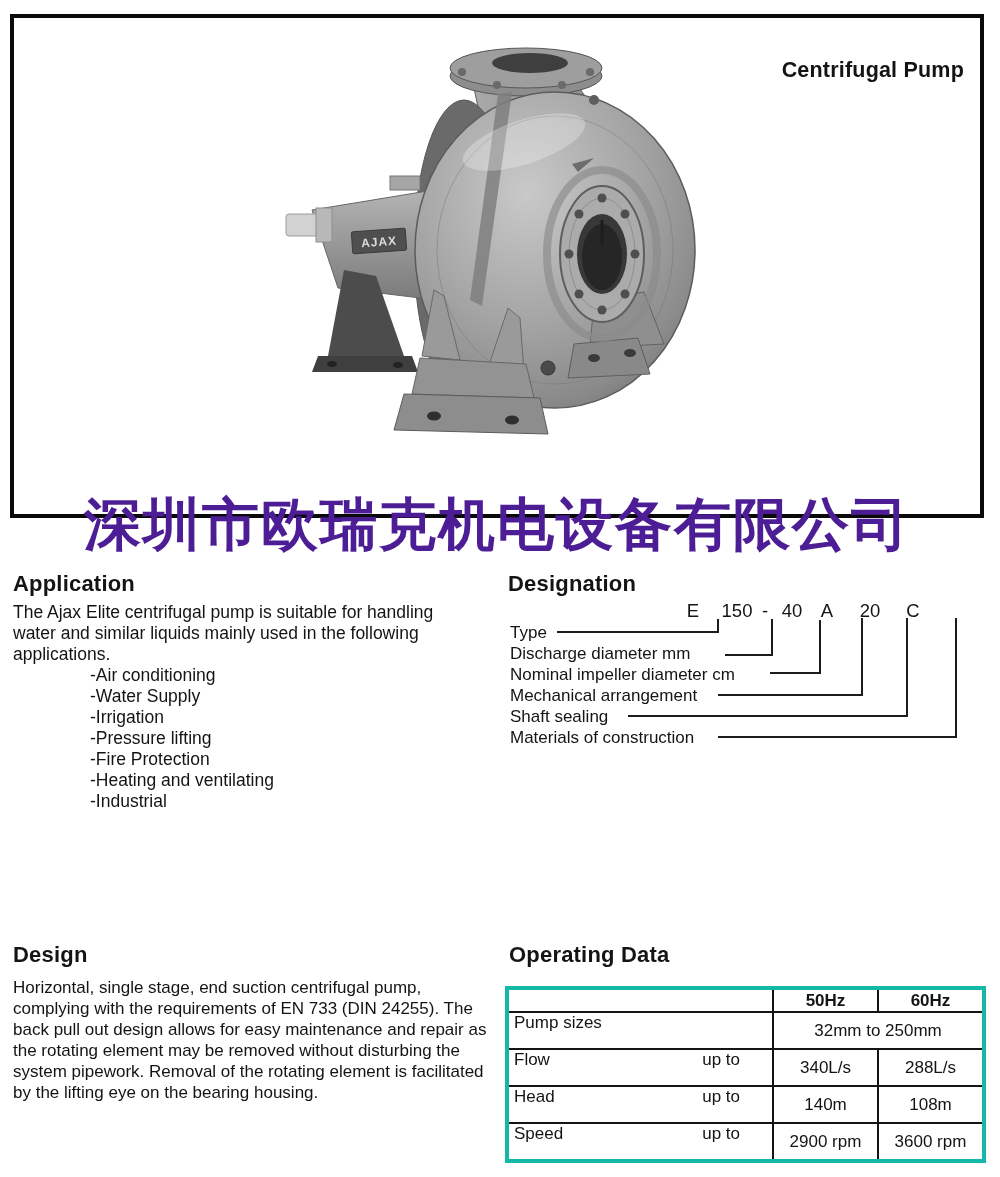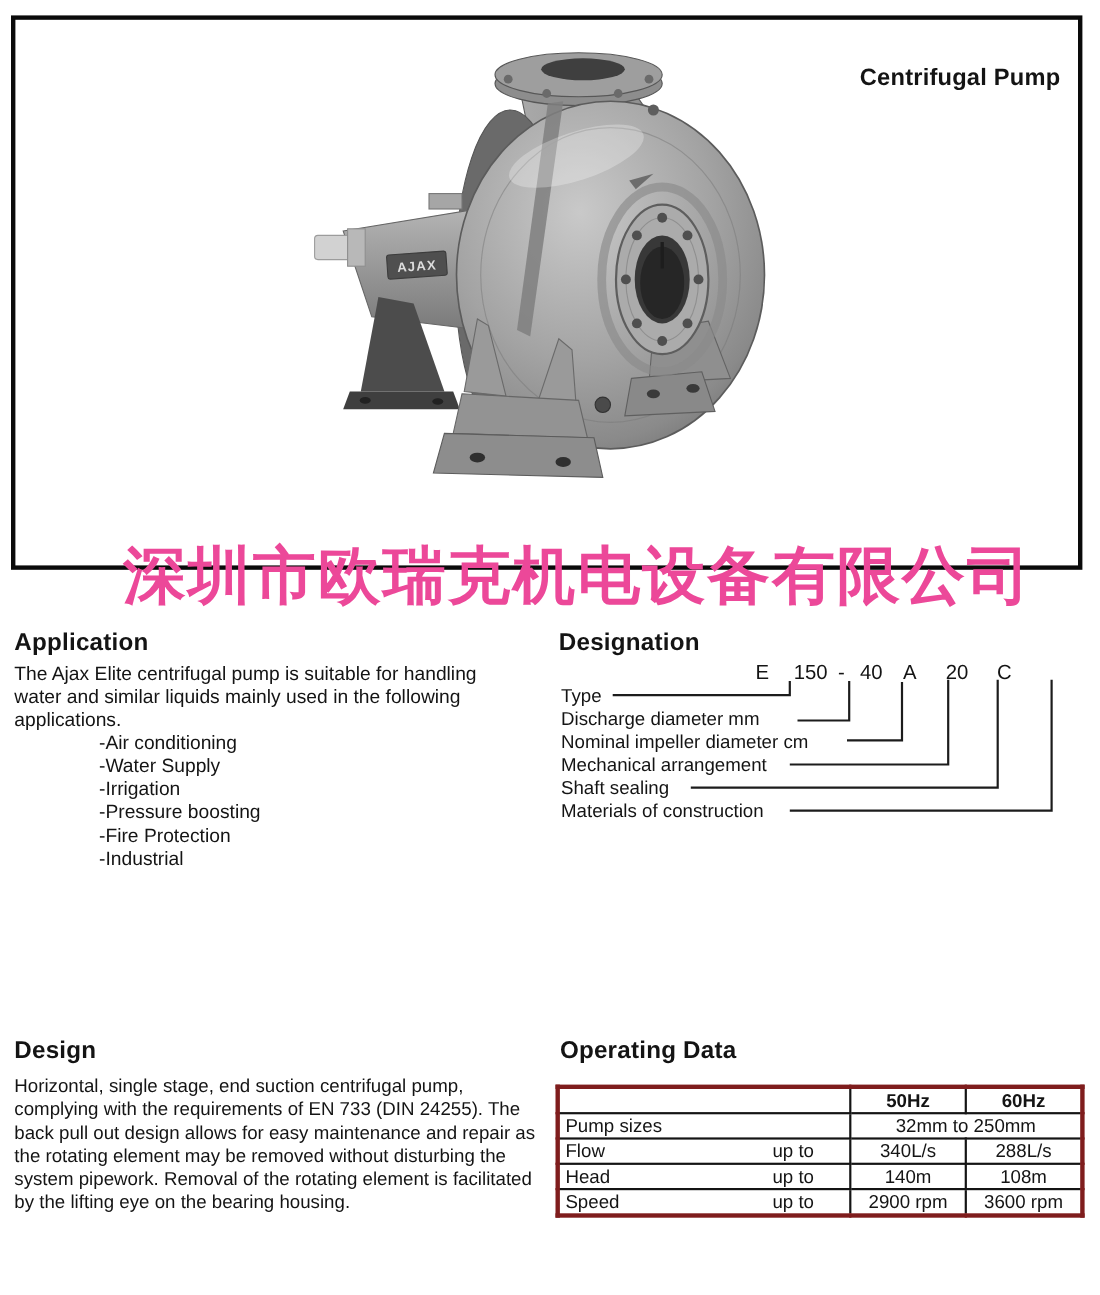--- a/index.html
+++ b/index.html
@@ -7,21 +7,21 @@
   .page { position:relative; width:1000px; height:1177px; overflow:hidden; background:#fff; }
 
   
   .photo-box { position:absolute; left:10px; top:14px; width:974px; height:504px;
                border:4px solid #0a0a0a; box-sizing:border-box; background:#fff; z-index:1; }
   .box-title { position:absolute; top:40px; right:16px; font-size:21.5px; font-weight:bold; letter-spacing:0.2px; }
   .pump-svg { position:absolute; left:258px; top:20px; width:430px; height:412px; }
 
   
   .wm-cn { position:absolute; left:84px; top:496px; font-size:57px; line-height:1;
-           letter-spacing:2px; color:#ec4899; white-space:nowrap; z-index:6; font-weight:bold;margin-left:28px; }
+           letter-spacing:2px; color:#4c1d95; white-space:nowrap; z-index:6; font-weight:bold; }
   .wm-web { position:absolute; left:504px; top:1073px; font-size:66px; line-height:1; font-weight:bold;
             letter-spacing:9px; color:rgba(168,171,182,0.42); white-space:nowrap; z-index:9; }
 
   
   h2.sec { margin:0; font-size:22px; font-weight:bold; letter-spacing:0.2px; }
 
   
   .app { position:absolute; left:13px; top:571px; width:450px; z-index:2; }
   .app p { margin:5px 0 0 0; font-size:17.5px; line-height:21px; }
   .app .items { margin-left:77px; font-size:17.5px; line-height:21px; }
@@ -34,28 +34,28 @@
   .dlines { position:absolute; left:0; top:0; }
 
   
   .design { position:absolute; left:13px; top:942px; width:474px; z-index:2; }
   .design p { margin:9px 0 0 0; font-size:17px; line-height:21px; }
 
   
   .opdata { position:absolute; left:505px; top:942px; width:480px; z-index:2; }
   .opdata h2 { margin-left:4px; }
   table.od { border-collapse:collapse; table-layout:fixed; width:477px; margin-top:18px;
-             border:4px solid #7f1d1d; }
+             border:4px solid #14b8a6; }
   table.od td { border:2px solid #141414; height:21px; font-size:17px; padding:0; overflow:hidden; }
   td.c1 { width:263px; }
   td.c2 { width:103px; text-align:center; }
   td.c3 { width:103px; text-align:center; }
   td.merged { text-align:center; }
   .hdr { font-weight:bold; }
-  .lblwrap { display:flex; justify-content:space-between; padding:0 32px 0 5px; }
+  .lblwrap { display:flex; justify-content:space-between; padding:0 32px 15px 5px; }
 </style>
 </head>
 <body>
 
 <div class="page">
 
   <div class="photo-box">
     <div class="box-title">Centrifugal Pump</div>
 
     <svg class="pump-svg" viewBox="0 0 430 412" aria-hidden="true">
@@ -156,22 +156,23 @@
 
   <div class="wm-cn">深圳市欧瑞克机电设备有限公司</div>
 
   <section class="app">
     <h2 class="sec">Application</h2>
     <p>The Ajax Elite centrifugal pump is suitable for handling water and similar liquids mainly used in the following applications.</p>
     <div class="items">
       <div>-Air conditioning</div>
       <div>-Water Supply</div>
       <div>-Irrigation</div>
-      <div>-Pressure boosting</div>
+      <div>-Pressure lifting</div>
       <div>-Fire Protection</div>
+      <div>-Heating and ventilating</div>
       <div>-Industrial</div>
     </div>
   </section>
 
   <section class="desig">
     <h2 class="sec">Designation</h2>
     <div class="diagram">
       <svg class="dlines" width="486" height="175" aria-hidden="true">
         <g stroke="#1c1c1c" stroke-width="2" fill="none">
           <polyline points="49,33 210,33 210,20"></polyline>

